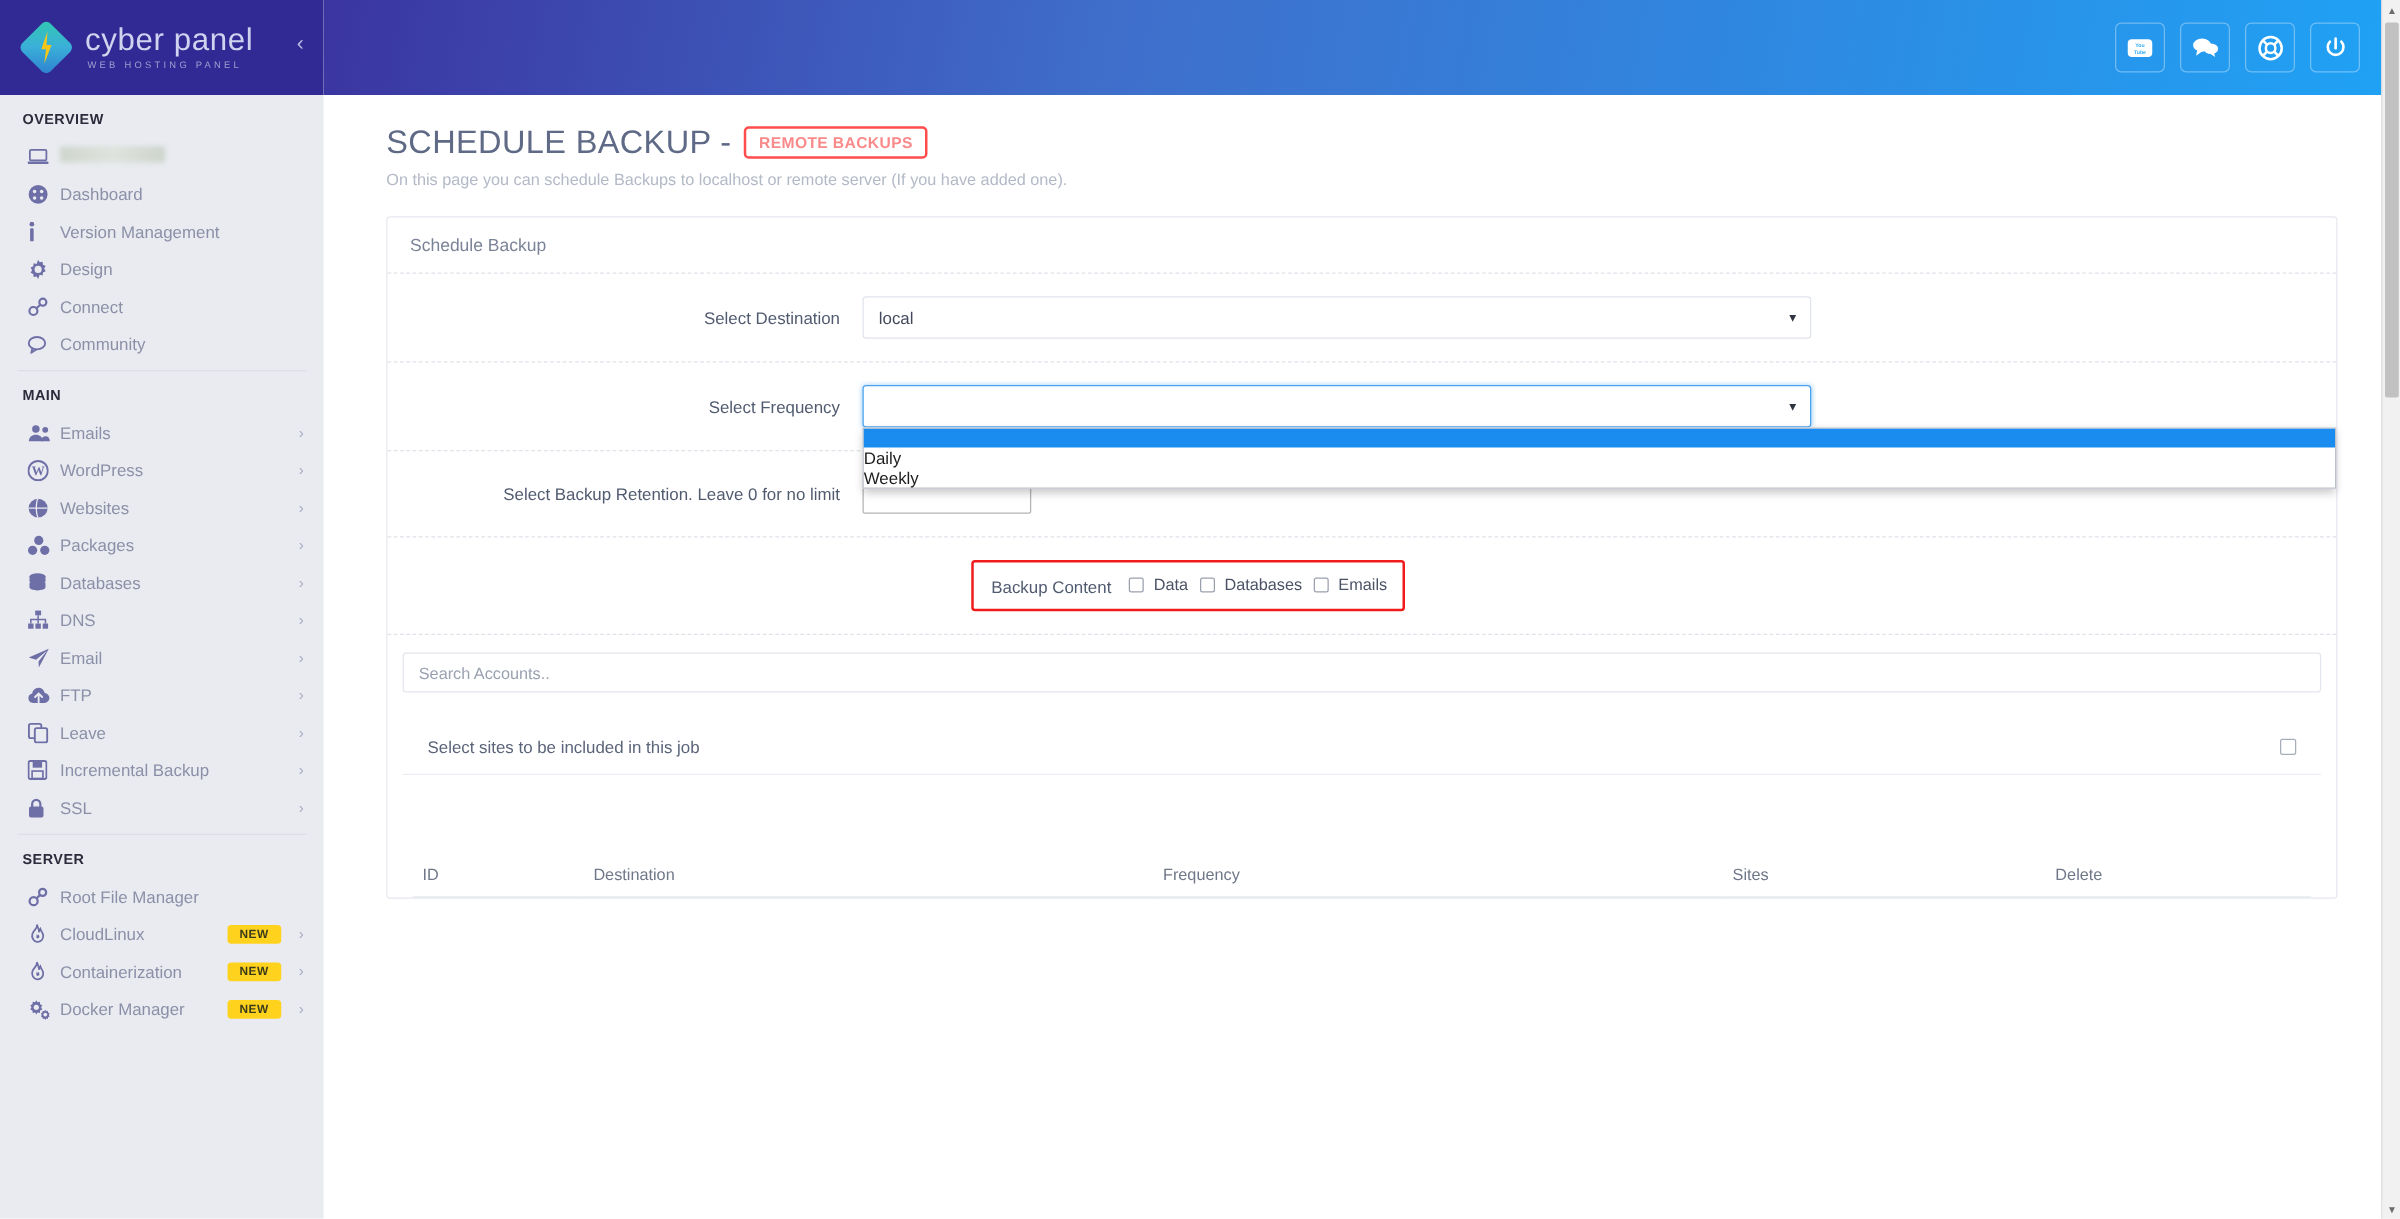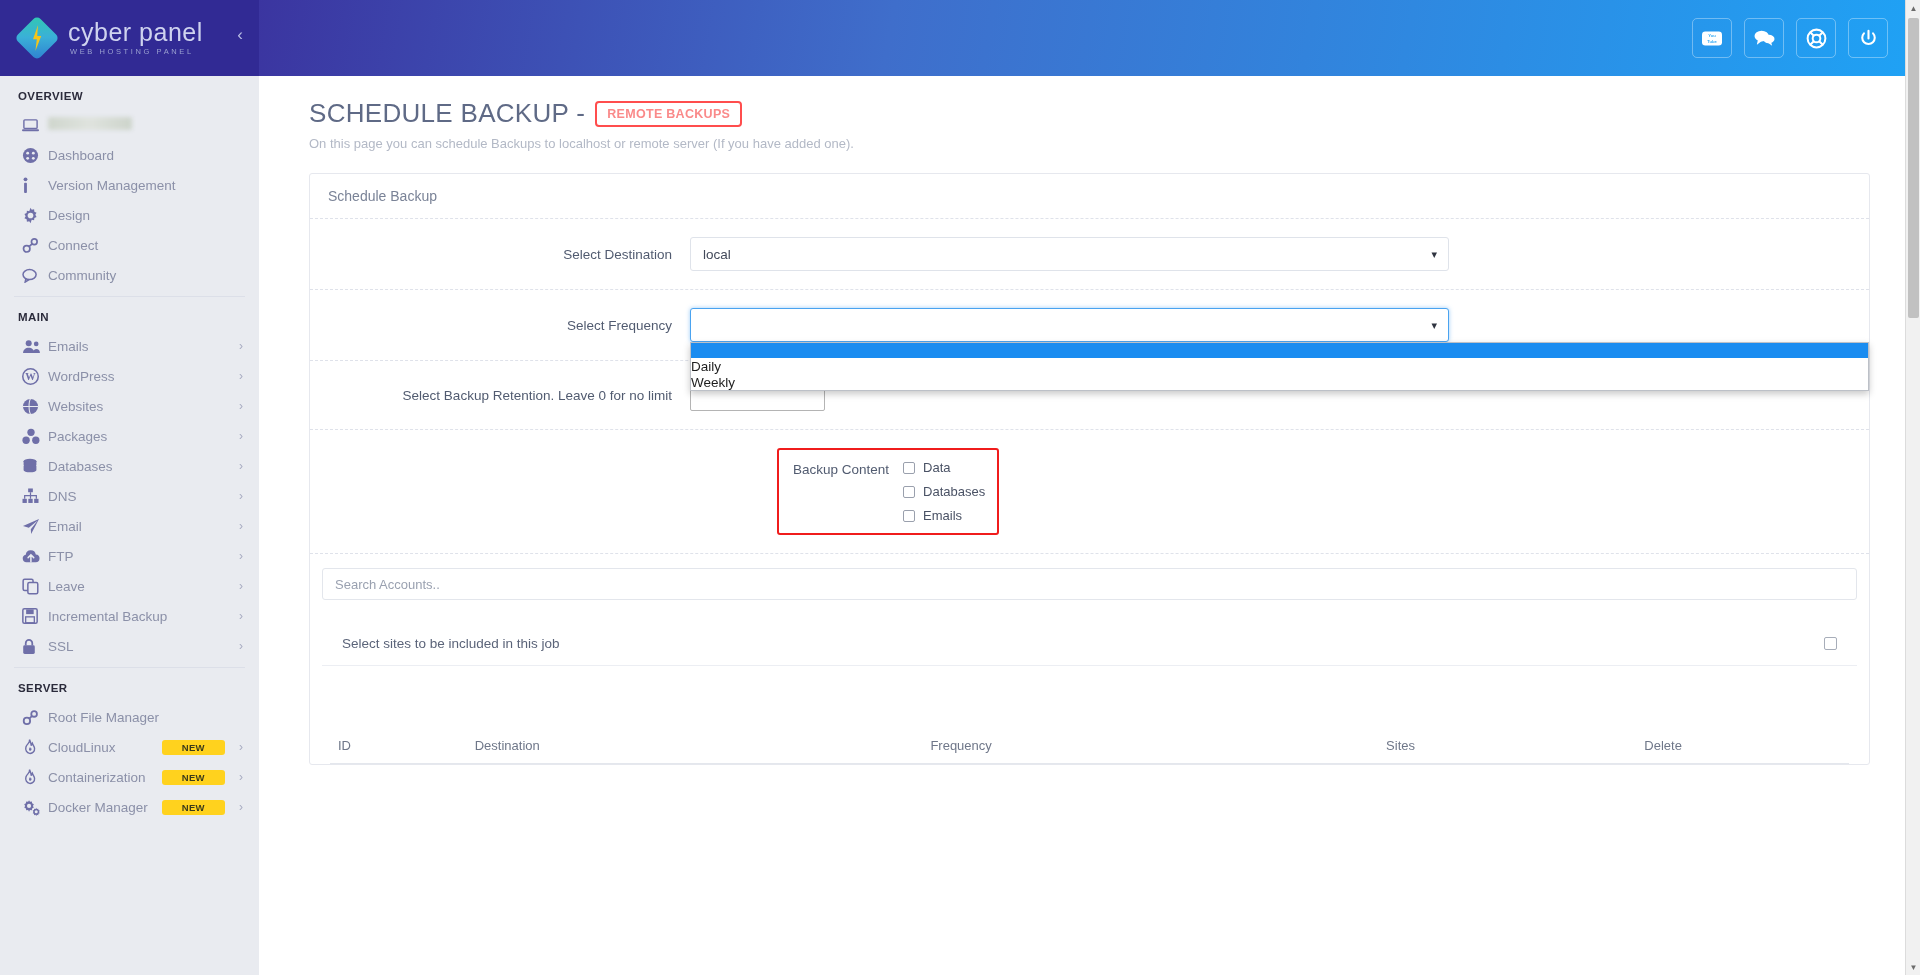--- a/index.html
+++ b/index.html
@@ -58,21 +58,21 @@
   }
   .nav-ico {
     width:26px; flex:0 0 26px; color:#6f6fa8; display:flex;
     align-items:center; justify-content:flex-start;
   }
   .nav-ico svg { display:block; }
   .nav-label { flex:1 1 auto; white-space:nowrap; }
   .nav-caret { color:#a8acc2; font-size:12px; margin-left:6px; }
   .badge-new {
     background:#ffd21e; color:#3b3b1a; font-size:9.5px; font-weight:bold;
-    border-radius:3px; padding:2px 20px; letter-spacing:.4px; margin-right:8px;
+    border-radius:3px; padding:2px 10px; letter-spacing:.4px; margin-right:8px;
   }
   .redacted {
     display:inline-block; width:84px; height:13px;
     background:linear-gradient(90deg,#cfd6cd,#dfe3de,#cdd4cb);
     filter:blur(2.2px); border-radius:2px;
   }
 
   
   #topbar {
     position:absolute; left:259px; top:0; right:0; height:76px;
@@ -156,21 +156,21 @@
 
   
   #content-box {
     border:2px solid #f01c1c; border-radius:3px;
     display:inline-flex; align-items:flex-start;
     padding:10px 12px 10px 10px; margin-left:2px;
   }
   #content-box .cb-title {
     font-size:13.5px; color:#515b70; padding:2px 14px 0 4px; white-space:nowrap;
   }
-  .cb-list { display:flex; flex-direction:column; gap:9px; }
+  .cb-list { display:flex; flex-direction:row; gap:9px; }
   .cb-row { display:flex; align-items:center; gap:8px; }
   .cb-box {
     width:12px; height:12px; border:1px solid #9aa0ad; border-radius:2px;
     background:#fff; cursor:pointer;
   }
   .cb-label { font-size:13px; color:#4a5265; }
 
   .btn-row { padding:20px 0; border-bottom:1px dashed #dfe2ea; position:relative; }
   #add-destination {
     display:block; width:505px; margin-left:405px;

